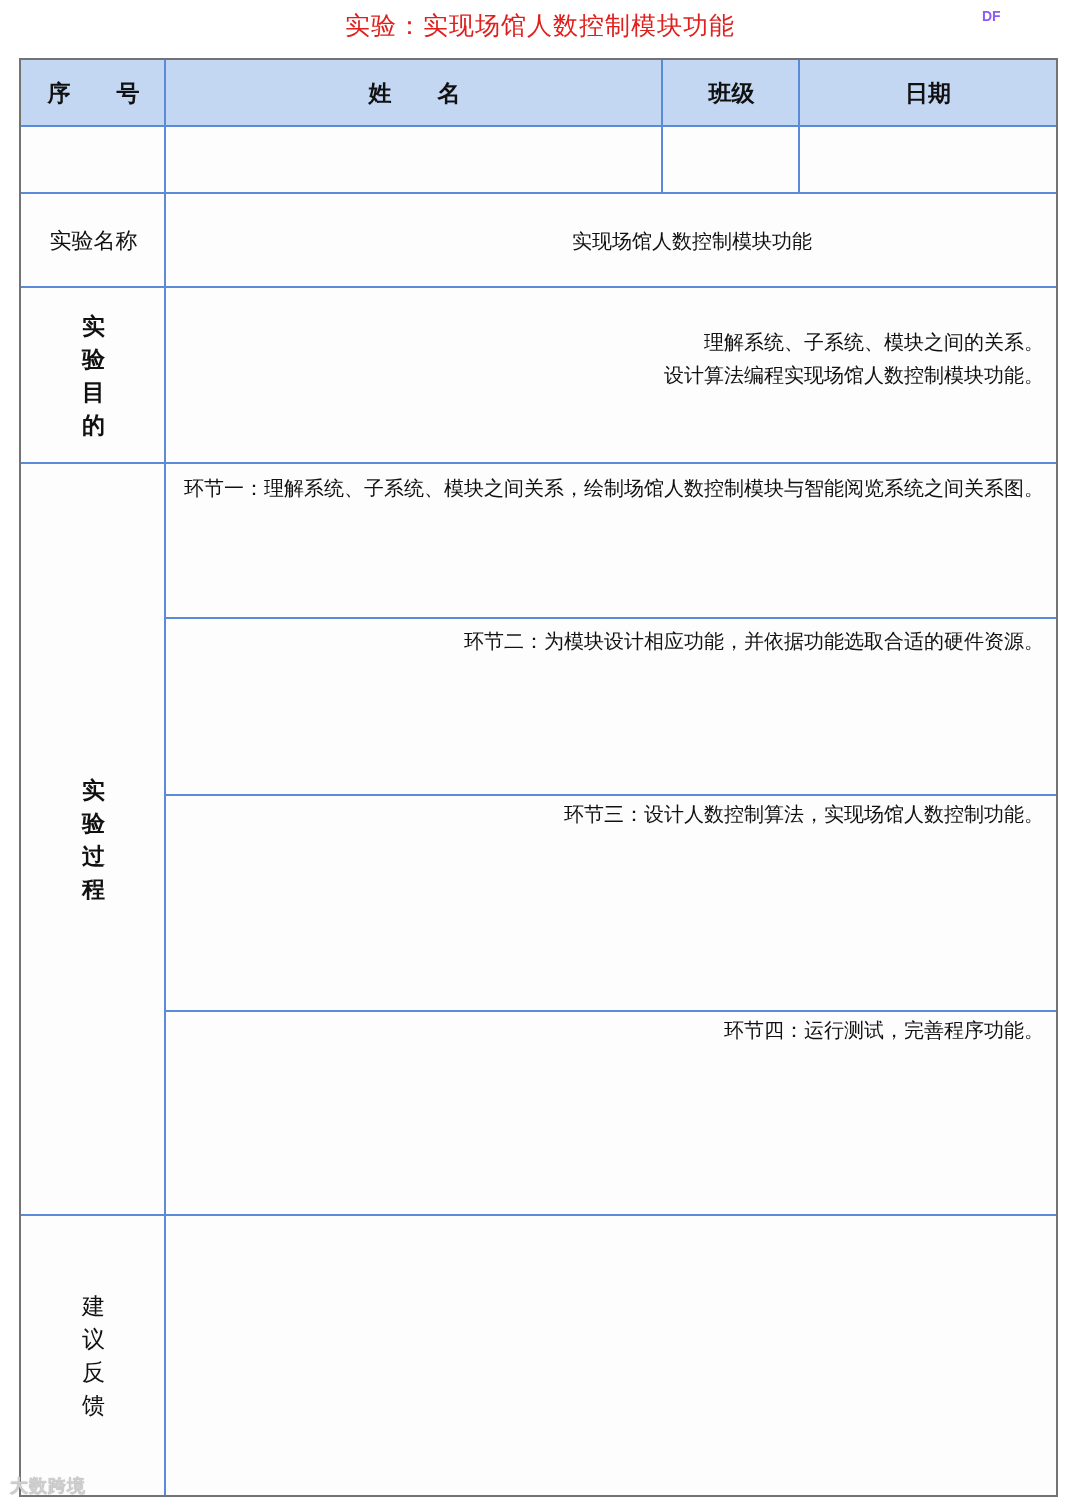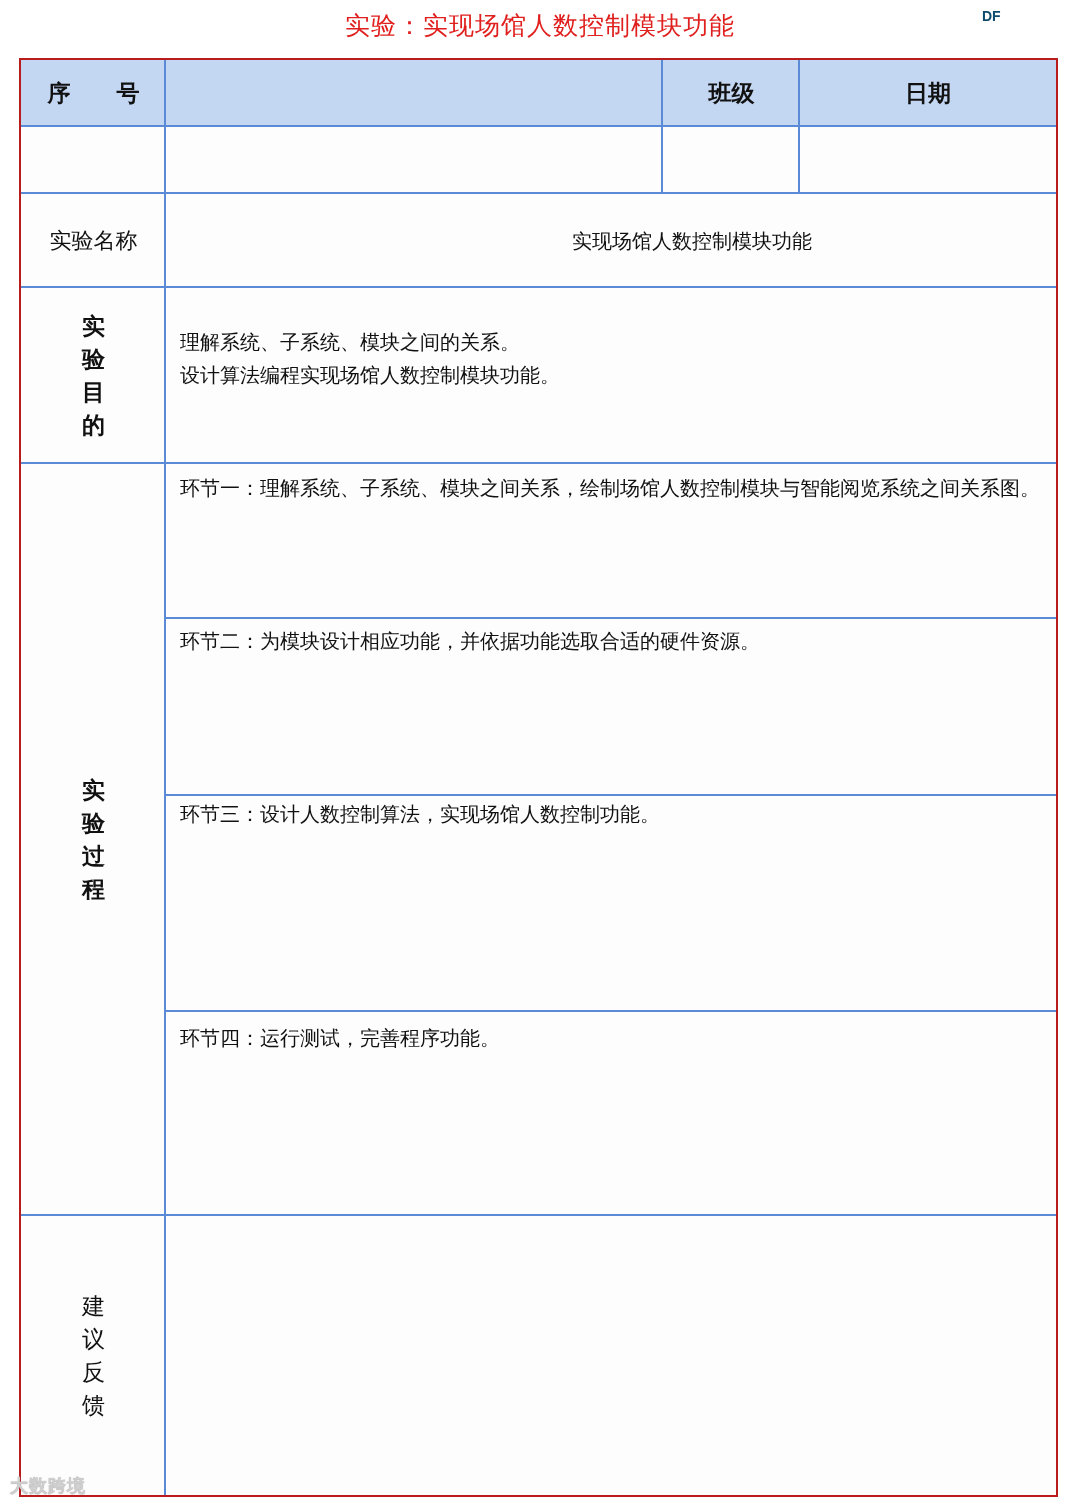--- a/index.html
+++ b/index.html
@@ -5,53 +5,56 @@
   html, body { margin:0; padding:0; }
   body {
     width:1080px; height:1511px; background:#ffffff; position:relative; overflow:hidden;
     font-family:"DejaVu Sans","Liberation Sans",sans-serif; color:#111;
   }
   .title {
     position:absolute; left:0; top:4px; width:1080px; text-align:center;
     font-size:25px; color:#e0201e; letter-spacing:1px; line-height:44px;
   }
   .wm-df {
-    position:absolute; left:982px; top:8px; font-size:14px; font-weight:bold; color:#0c4a6e;
+    position:absolute; left:982px; top:8px; font-size:14px; font-weight:bold; color:#8b5cf6;
     font-family:"Liberation Sans",sans-serif;
   }
   .grid {
     position:absolute; left:19px; top:58px; width:1039px; height:1439px;
-    border:2px solid #b91c1c; box-sizing:border-box; background:#fdfdfd;
+    border:2px solid #737373; box-sizing:border-box; background:#fdfdfd;
   }
   .cell { position:absolute; box-sizing:border-box; }
   .hline { position:absolute; height:2px; background:#5b8bd6; }
   .vline { position:absolute; width:2px; background:#5b8bd6; }
   .head { background:#c3d7f3; }
   .hdr-text { font-size:23px; font-weight:bold; color:#111; display:flex; align-items:center; justify-content:center; height:100%; }
   .lbl { font-size:22px; font-weight:normal; display:flex; align-items:center; justify-content:center; height:100%; }
   .vert { font-size:23px; font-weight:bold; display:flex; flex-direction:column; align-items:center; justify-content:center; height:100%; line-height:33px; }
   .vert.light { font-weight:normal; }
   .serif { font-family:"DejaVu Serif","Liberation Serif",serif; font-size:20px; color:#111; }
-  .content { padding:0 12px 0 14px; line-height:33px; }
+  .content { padding:0 12px 0 14px; line-height:33px;text-align:right; }
   .wm-bottom {
     position:absolute; left:10px; top:1474px; font-size:18px; color:#cfcfcf; font-weight:bold;
     text-shadow:0 0 1px #999; letter-spacing:1px;
   }
 </style>
 </head>
 <body>
 
 <div class="title">实验：实现场馆人数控制模块功能</div>
 <div class="wm-df">DF</div>
 
 <div class="grid">
 
   <div class="cell head" style="left:0;top:0;width:1035px;height:66px;"></div>
   <div class="cell" style="left:0;top:0;width:145px;height:66px;">
     <div class="hdr-text">序　　号</div>
+  </div>
+  <div class="cell" style="left:145px;top:0;width:497px;height:66px;">
+    <div class="hdr-text">姓　　名</div>
   </div>
   <div class="cell" style="left:779px;top:0;width:256px;height:66px;">
     <div class="hdr-text">日期</div>
   </div>
   <div class="cell" style="left:642px;top:0;width:137px;height:66px;">
     <div class="hdr-text">班级</div>
   </div>
 
   <div class="cell" style="left:0;top:66px;width:145px;height:68px;"></div>
   <div class="cell" style="left:145px;top:66px;width:497px;height:68px;"></div>
@@ -88,21 +91,21 @@
   </div>
   <div class="cell serif content" style="left:145px;top:404px;width:890px;height:155px;padding-top:8px;">
     <span>环节一：理解系统、子系统、模块之间关系，绘制场馆人数控制模块与智能阅览系统之间关系图。</span>
   </div>
   <div class="cell serif content" style="left:145px;top:559px;width:890px;height:177px;padding-top:6px;">
     <span>环节二：为模块设计相应功能，并依据功能选取合适的硬件资源。</span>
   </div>
   <div class="cell serif content" style="left:145px;top:736px;width:890px;height:216px;padding-top:2px;">
     <span>环节三：设计人数控制算法，实现场馆人数控制功能。</span>
   </div>
-  <div class="cell serif content" style="left:145px;top:952px;width:890px;height:204px;padding-top:10px;">
+  <div class="cell serif content" style="left:145px;top:952px;width:890px;height:204px;padding-top:2px;">
     <span>环节四：运行测试，完善程序功能。</span>
   </div>
 
   <div class="cell" style="left:0;top:1156px;width:145px;height:279px;">
     <div class="vert light">
       <span>建</span>
       <span>议</span>
       <span>反</span>
       <span>馈</span>
     </div>

